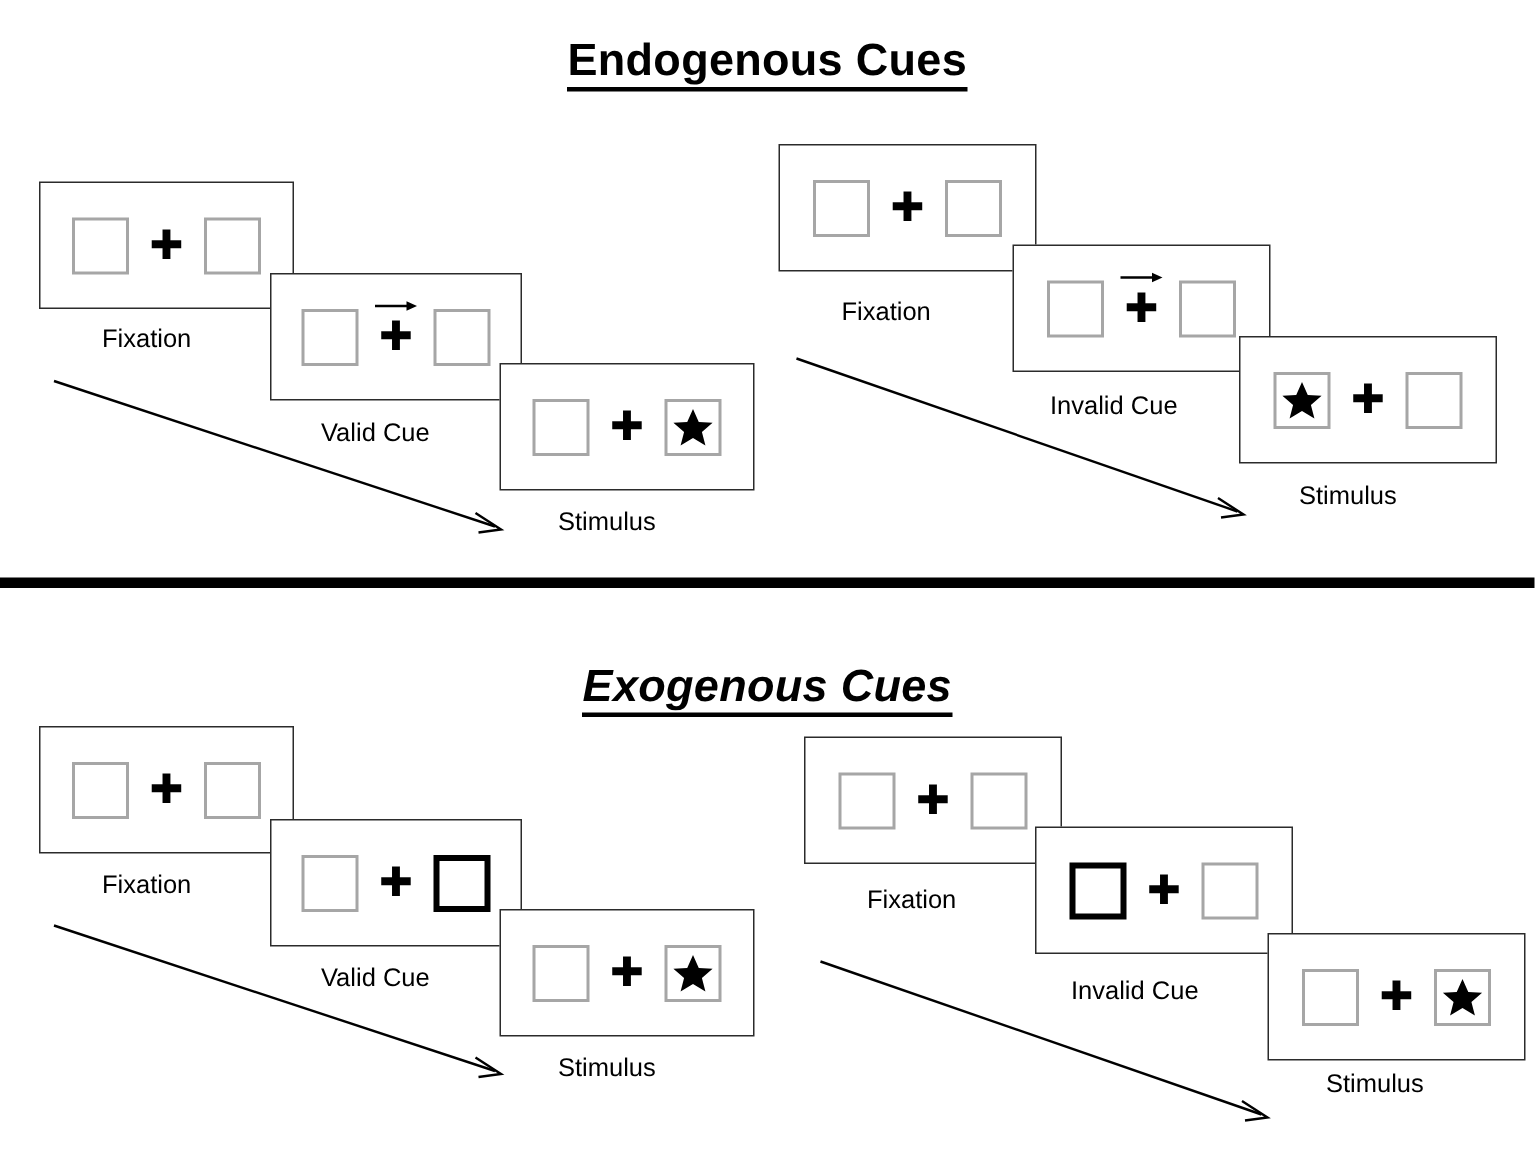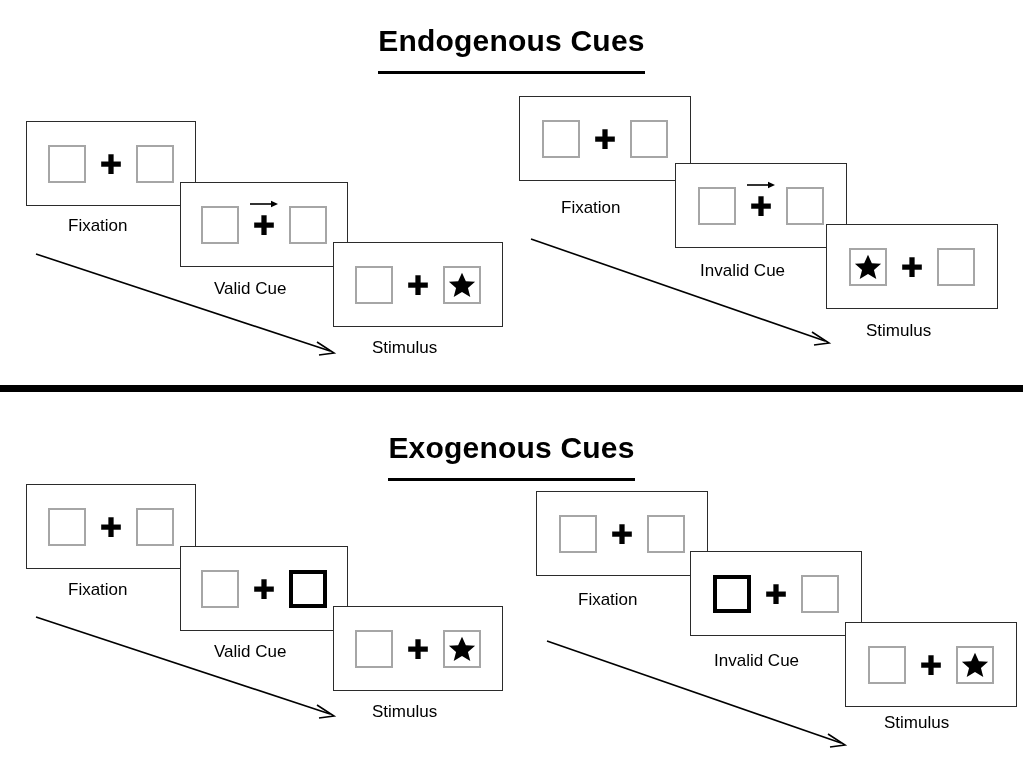--- a/index.html
+++ b/index.html
@@ -20,21 +20,21 @@
   .section-title {
     position: absolute;
     width: 100%;
     text-align: center;
     font-size: 30px;
     font-weight: bold;
     letter-spacing: 0.2px;
   }
   .section-title span {
     border-bottom: 3px solid #000;
-    padding-bottom: 14px;
+    padding-bottom: 1px;
   }
 
   
   .divider {
     position: absolute;
     left: 0;
     width: 1023px;
     height: 7px;
     background: #000000;
   }
@@ -231,21 +231,21 @@
 
 <div class="flow-arrow" style="left:529px; top:235px;">
   <svg viewBox="0 0 310 115" width="310" height="115">
     <line x1="2" y1="4" x2="296" y2="106" stroke="#000" stroke-width="1.6"></line>
     <polyline points="283,97 300,108 285,110" fill="none" stroke="#000" stroke-width="1.6"></polyline>
   </svg>
 </div>
 
 <div class="divider" style="top:385px;"></div>
 
-<div class="section-title" style="top:431px;">
+<div class="section-title" style="top:441px;font-style:italic;">
   <span>Exogenous Cues</span>
 </div>
 
 <div class="frame" style="left:26px; top:484px; width:170px; height:85px;">
   <div class="frame-inner">
     <div class="sq"></div>
     <div class="fix">
       <div class="plus">✚</div>
     </div>
     <div class="sq"></div>

